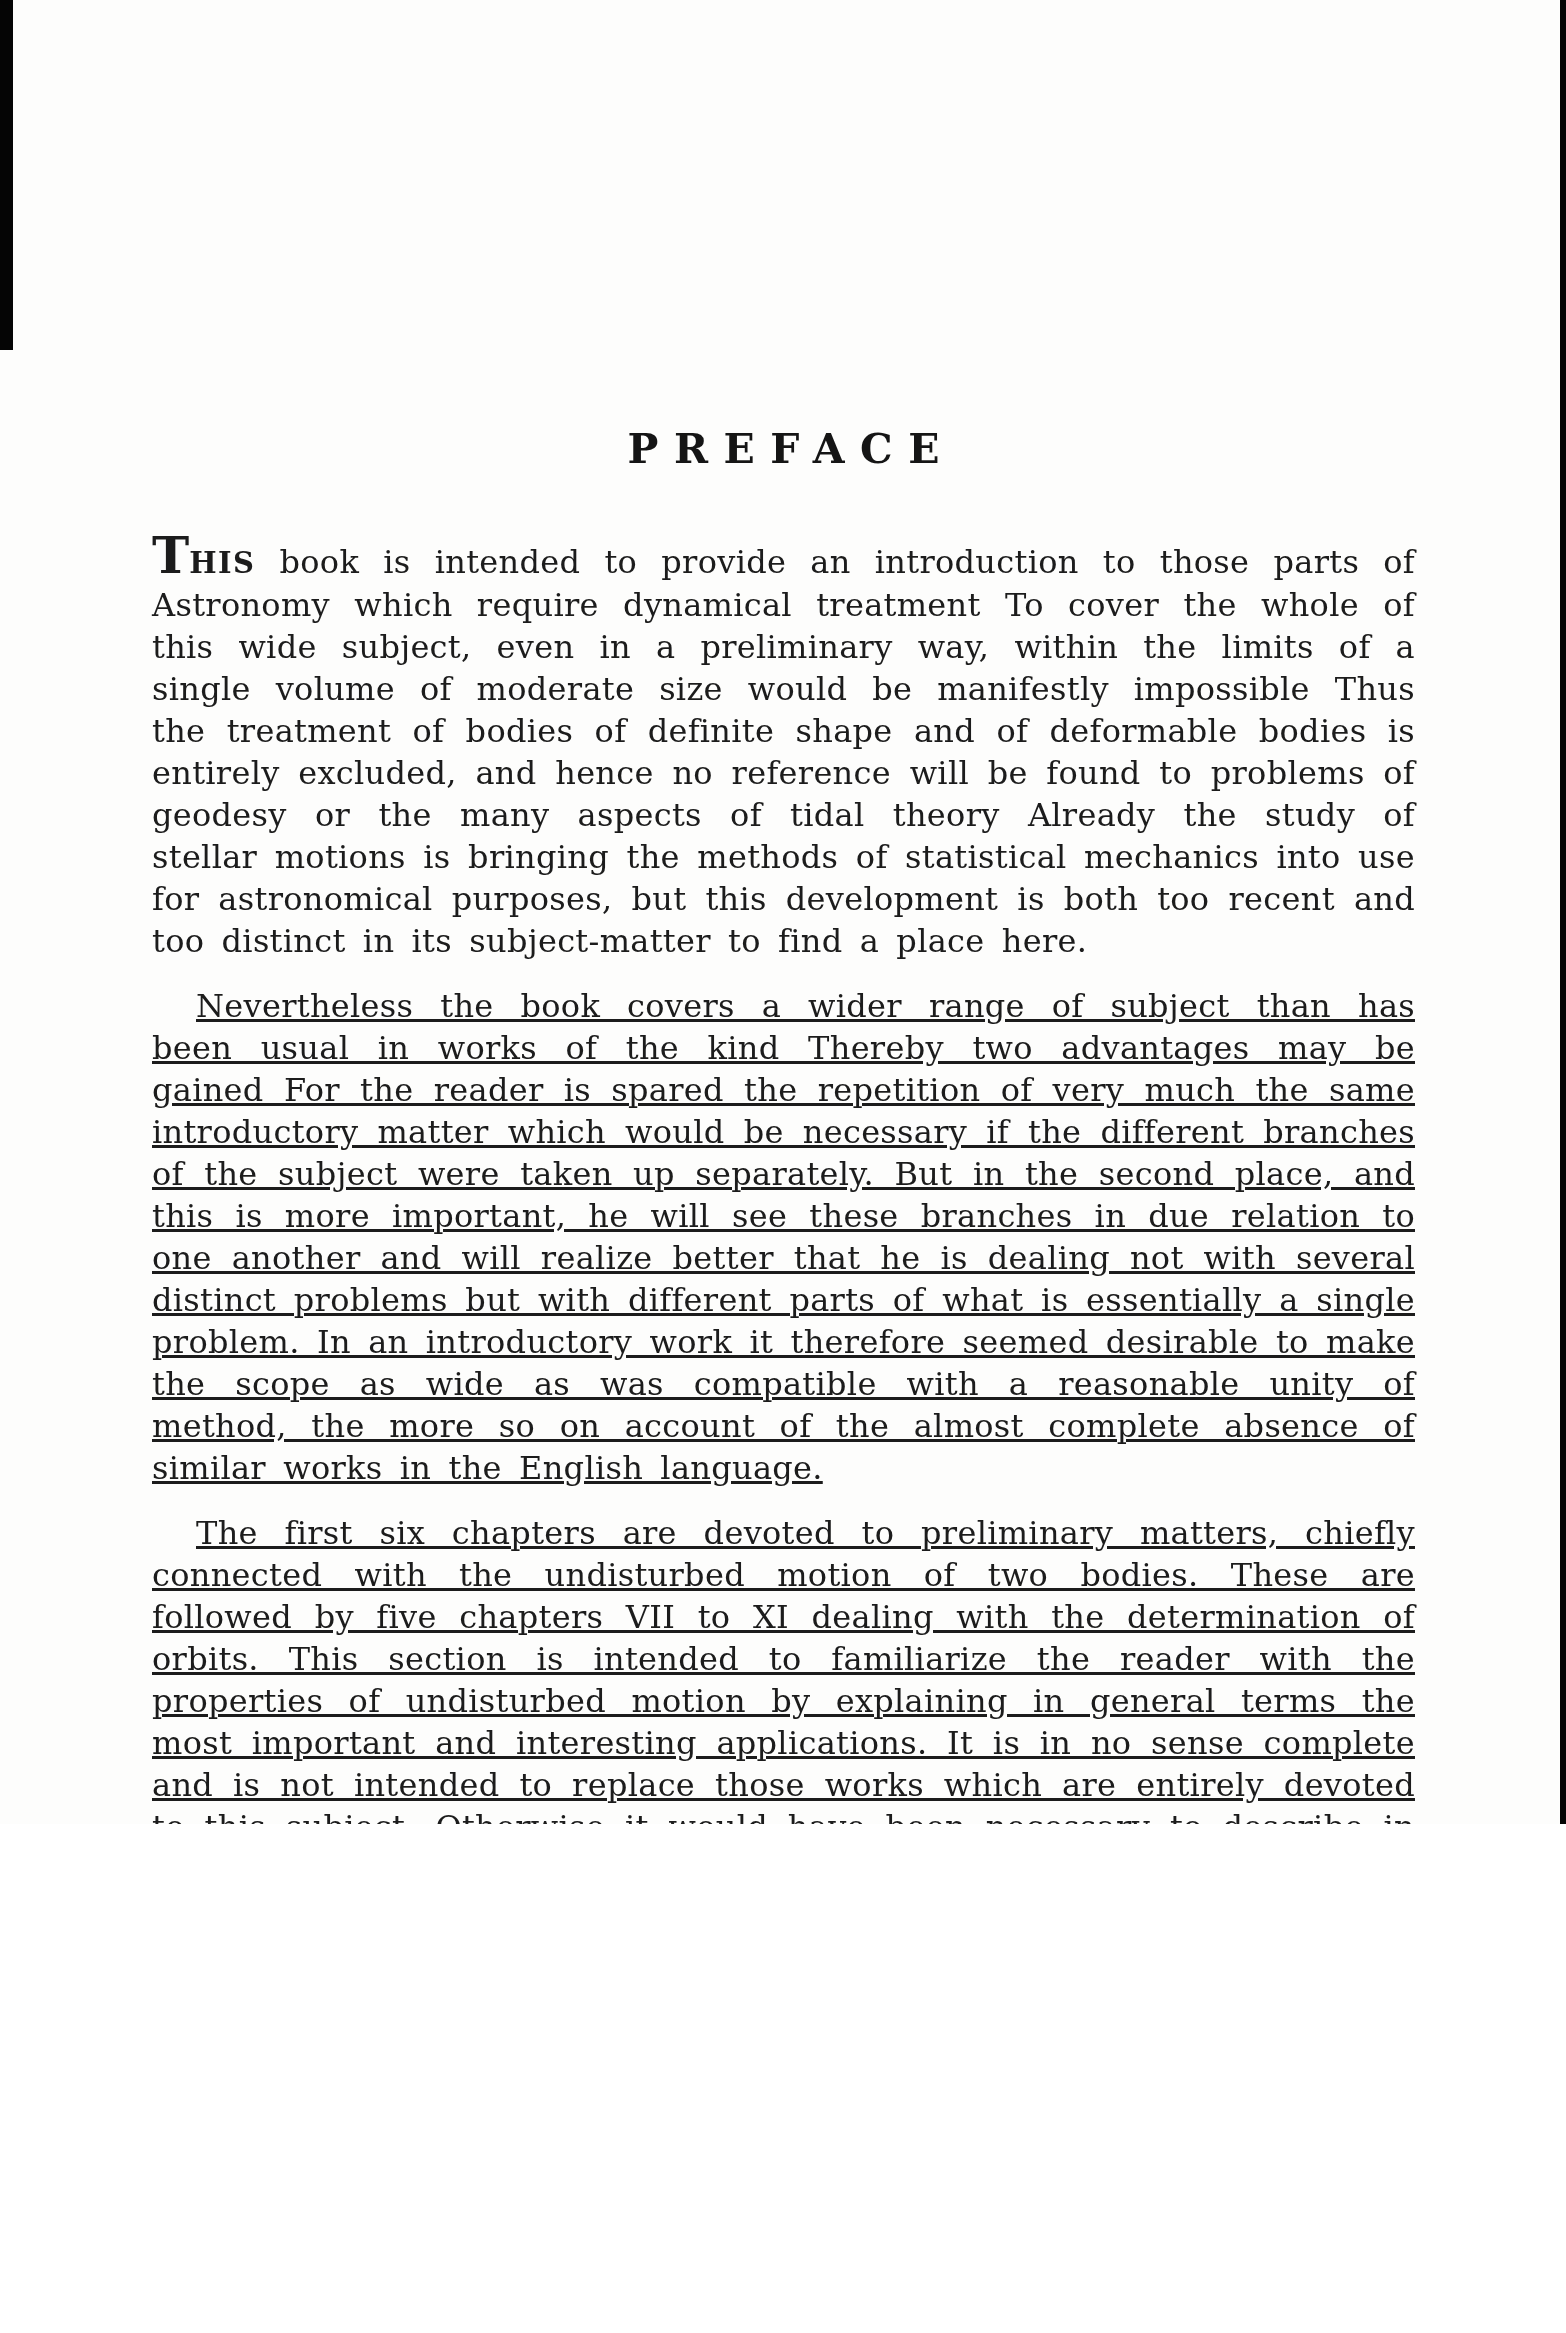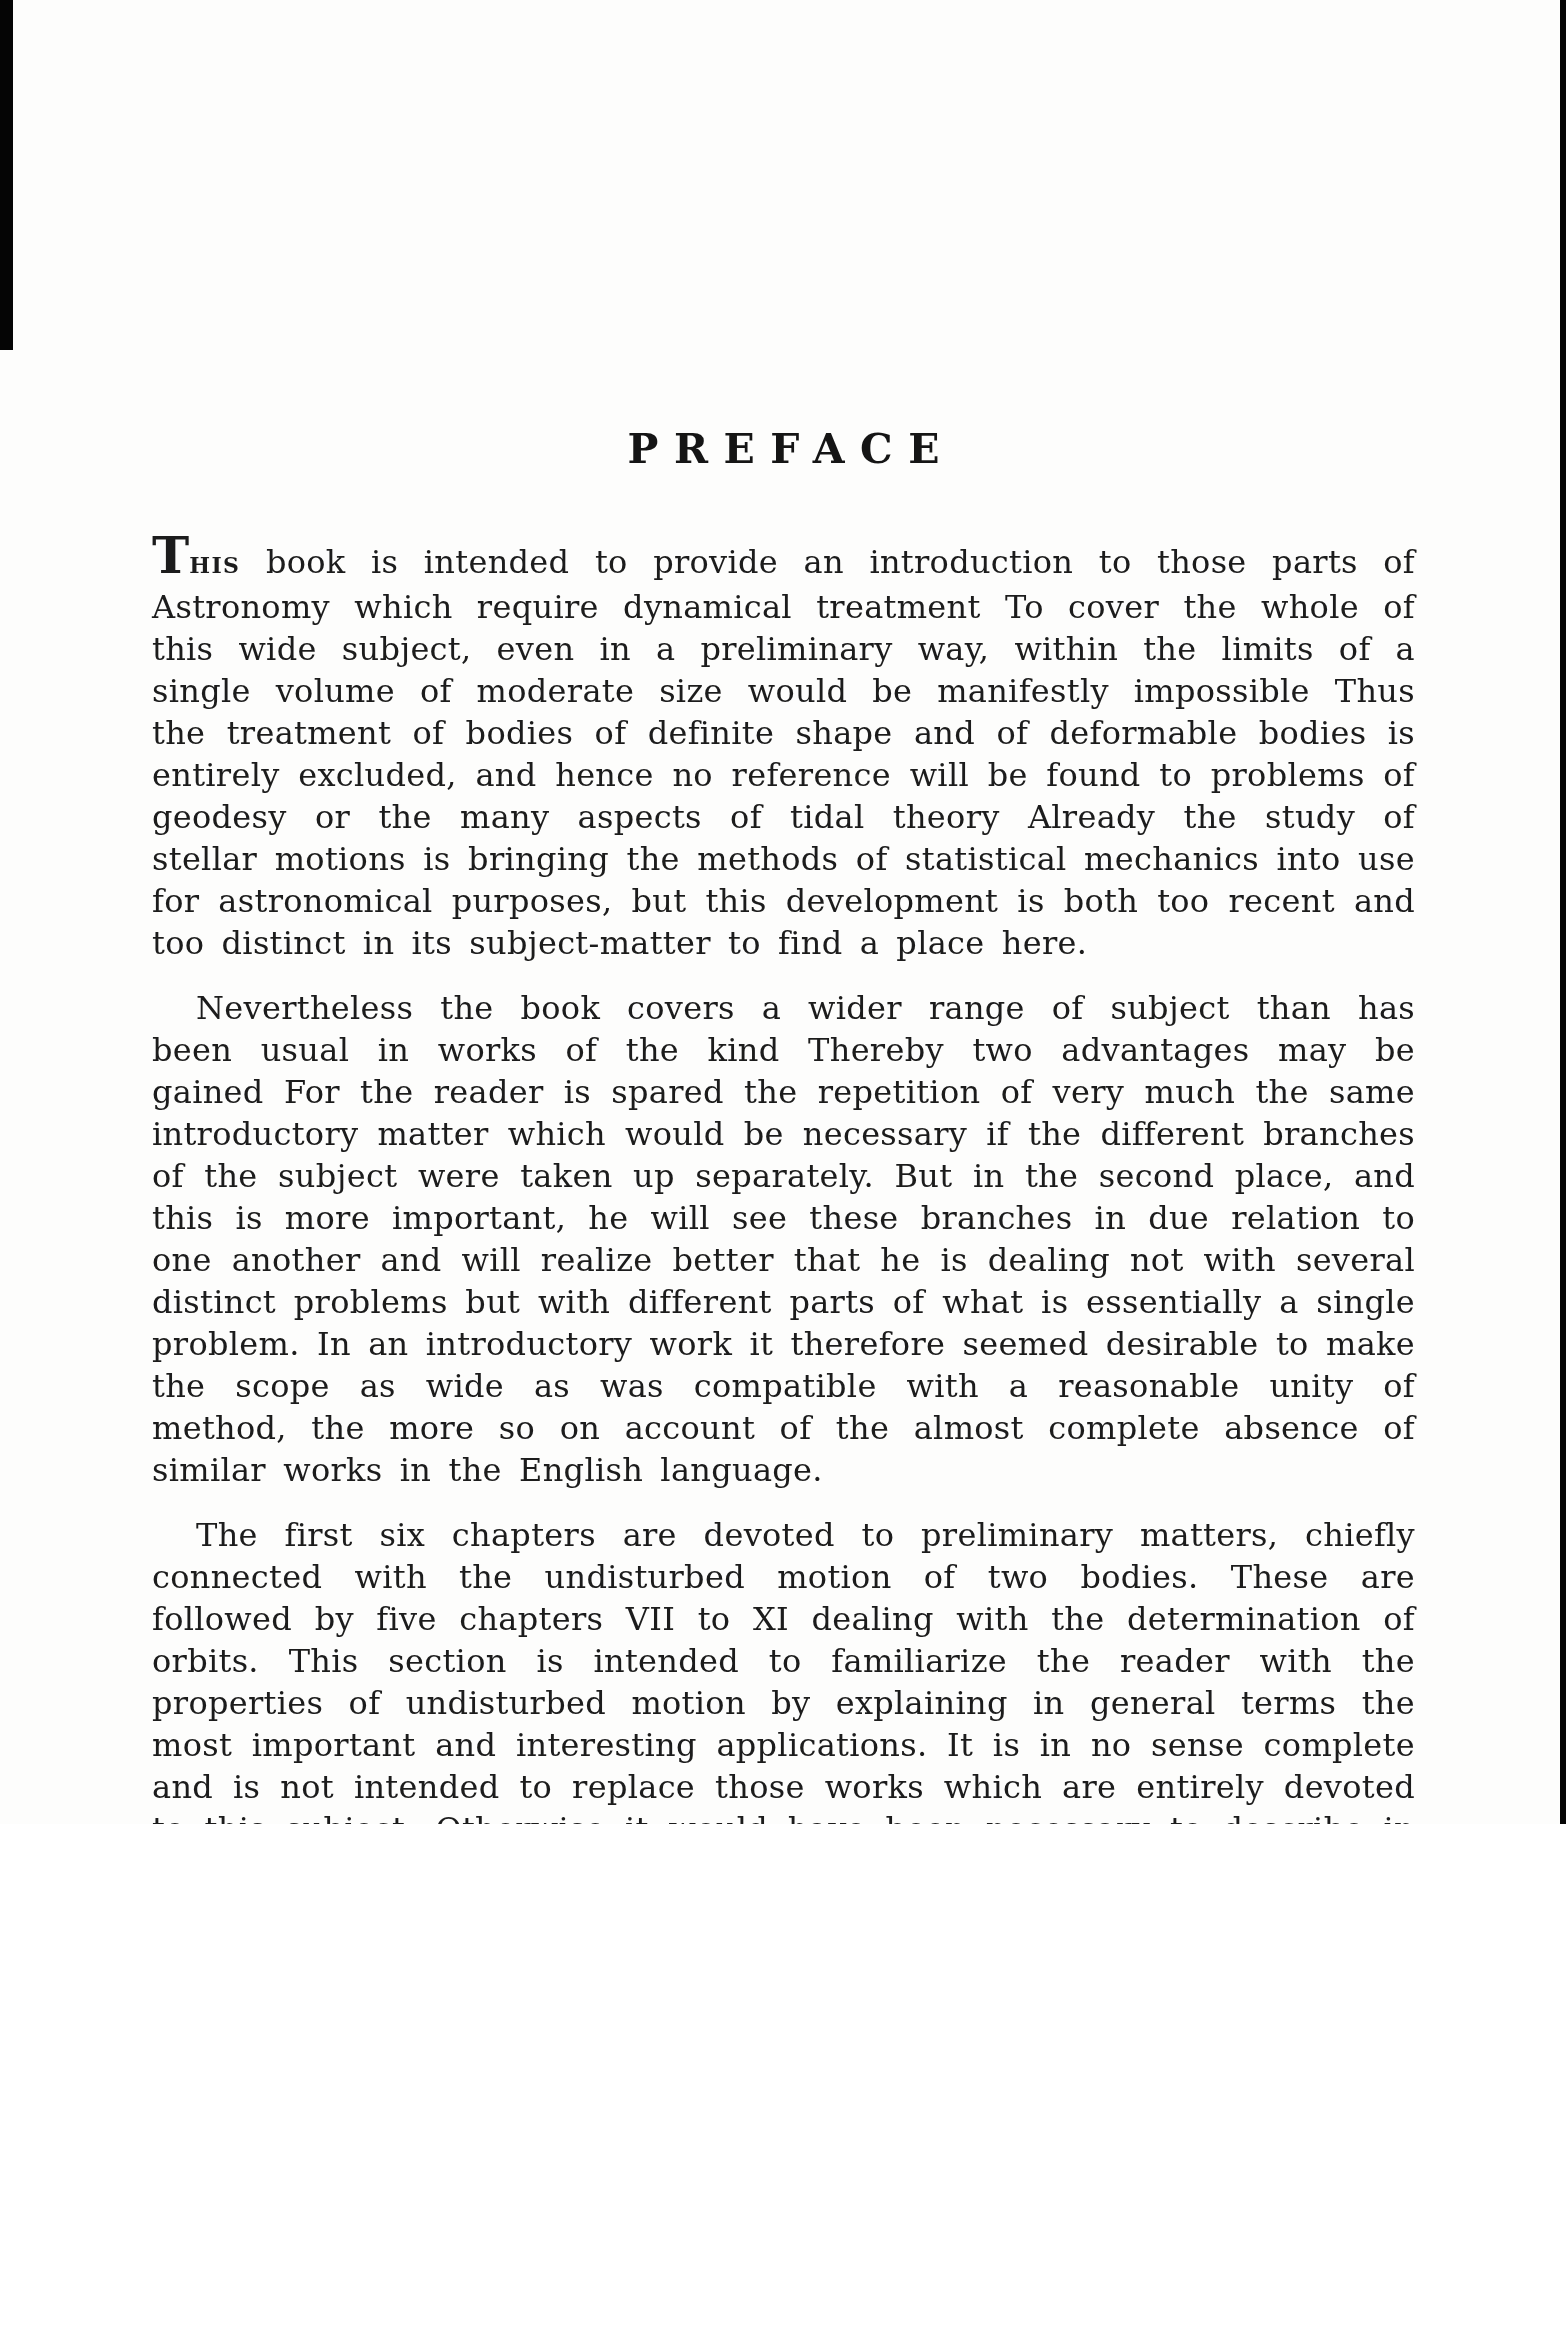--- a/index.html
+++ b/index.html
@@ -60,29 +60,30 @@
     word-spacing: 6.8px;
     letter-spacing: 0.3px;
     color: #1c1c1c;
   }
   .para-first {
     margin-top: 68px;
   }
   .para-follow {
     margin-top: 23px;
     text-indent: 44px;
+    text-decoration: underline;
   }
   .initial {
     font-size: 50px;
     font-weight: 600;
     line-height: 0;
     letter-spacing: 0;
   }
   .smallcaps {
-    font-size: 22px;
+    font-size: 29px;
     font-weight: 600;
     letter-spacing: 1.4px;
   }
 </style>
 </head>
 <body>
 
 <div class="page">
 
   <div class="artifact artifact-left"></div>

